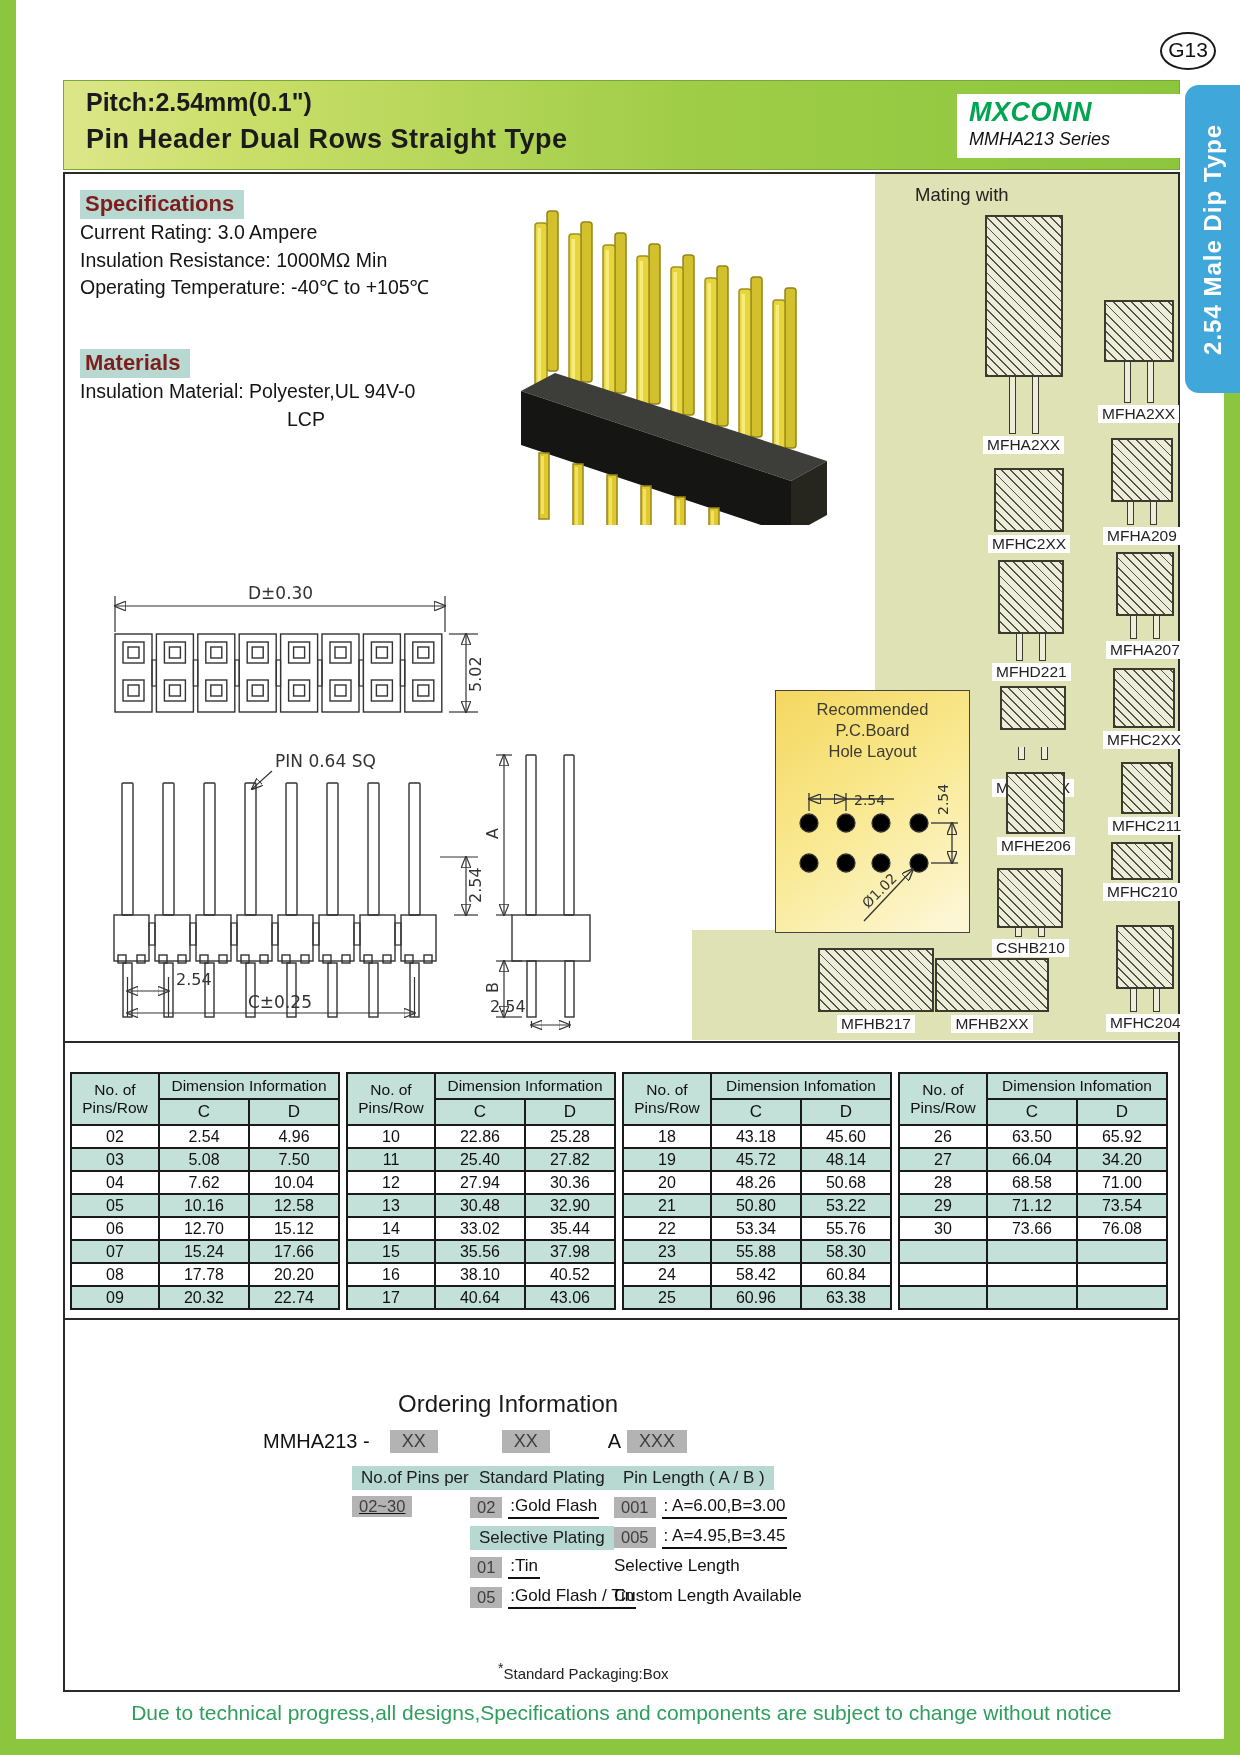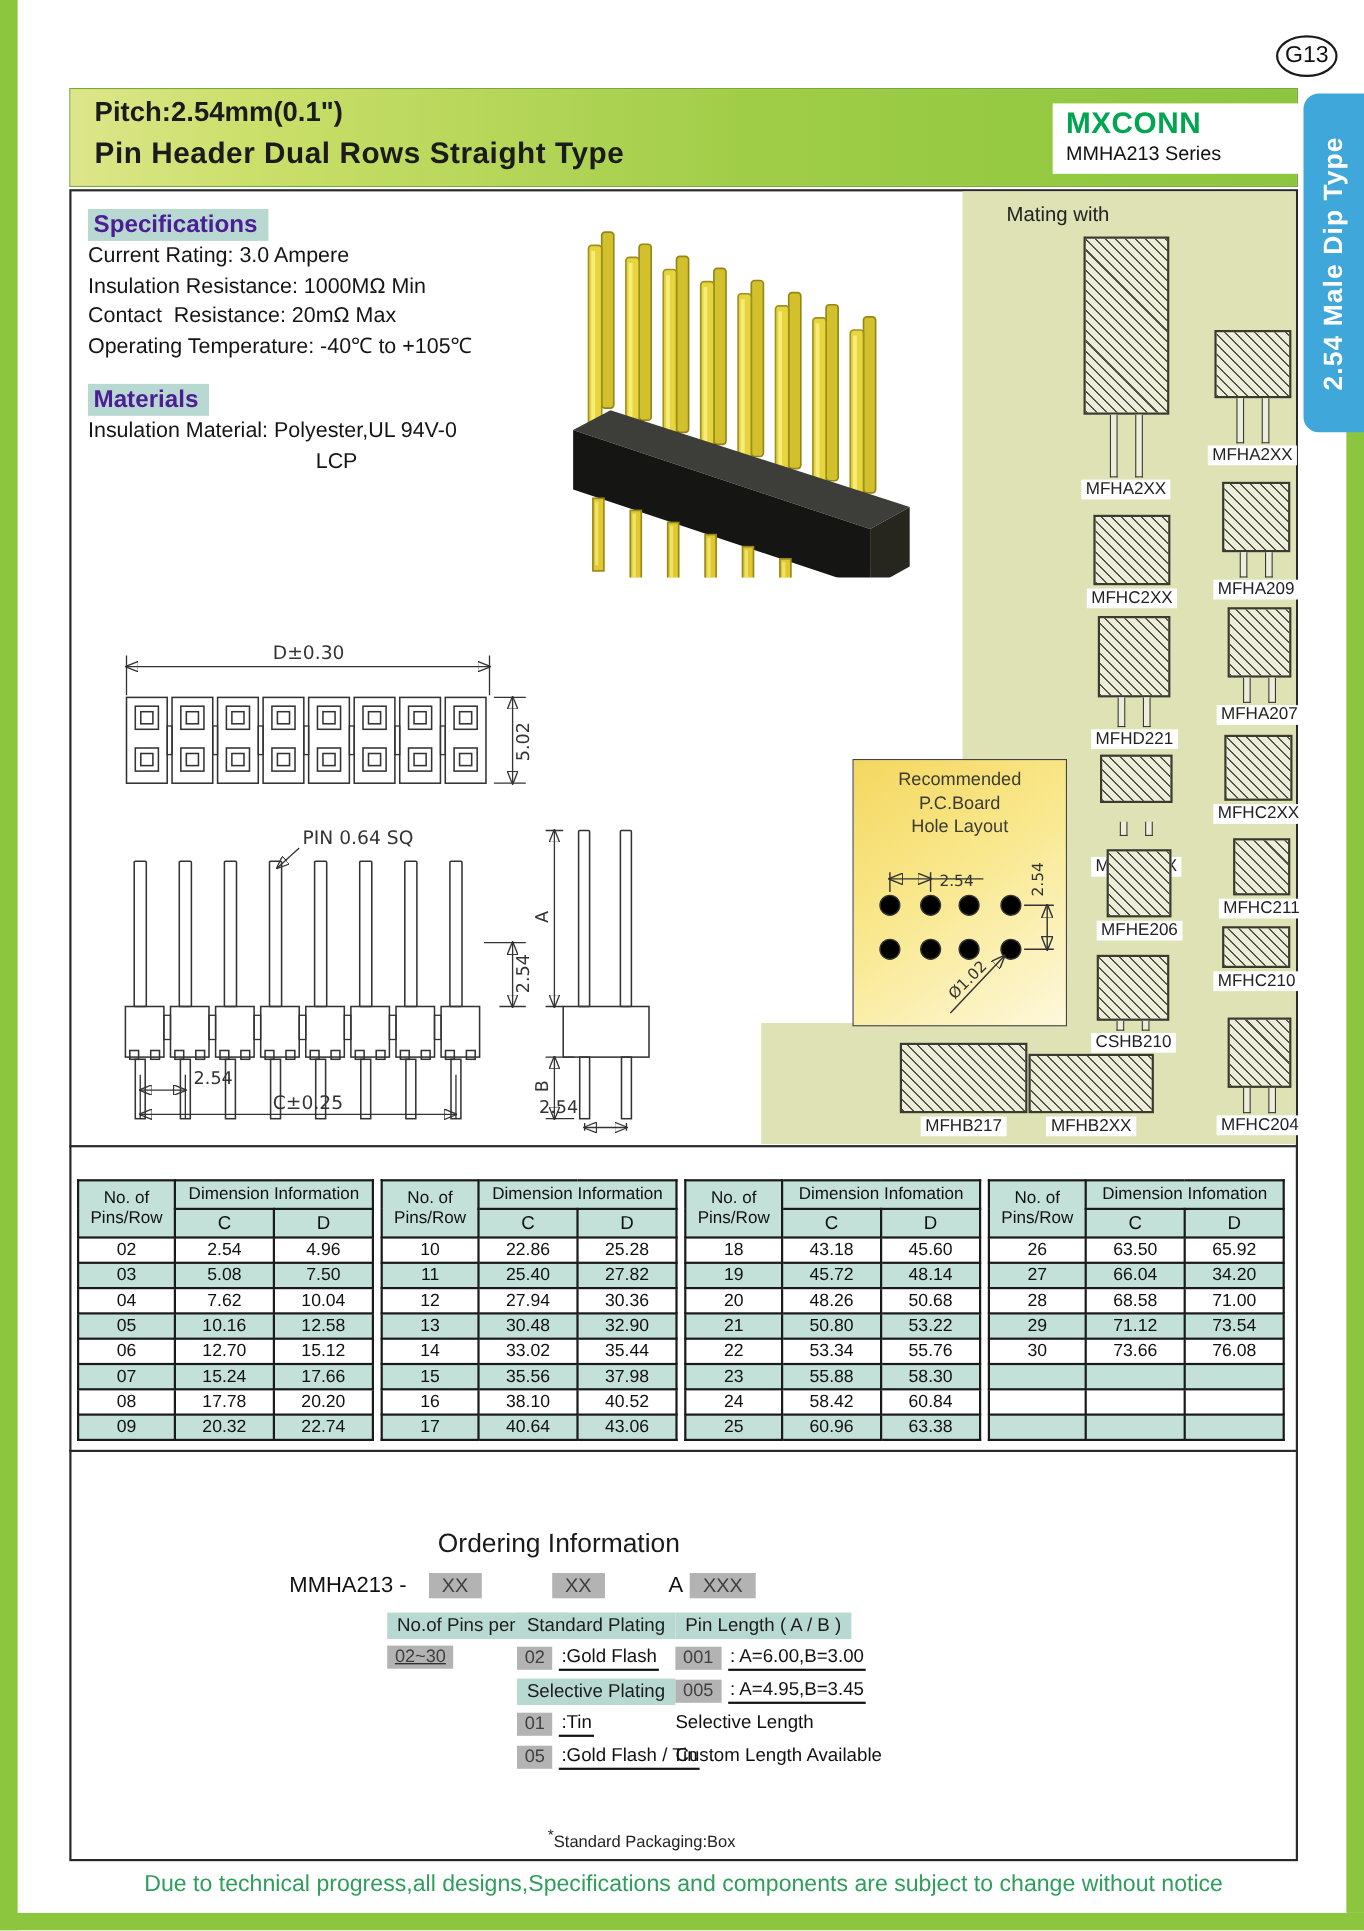--- a/index.html
+++ b/index.html
@@ -17,38 +17,38 @@
   #badge{left:1160px;top:32px;width:52px;height:34px;border:2px solid #1a1a1a;border-radius:50%;
          text-align:center;line-height:32px;font-size:21px;background:#fff;}
 
   
   #header{left:63px;top:80px;width:1117px;height:90px;
           background:linear-gradient(90deg,#dde68a 0%,#cbdf6a 15%,#a0cd48 55%,#8cc63e 100%);
           border:1px solid #79a839;box-sizing:border-box;}
   #header .t1{position:absolute;left:22px;top:7px;font-size:25px;font-weight:600;color:#1b1b1b;}
   #header .t2{position:absolute;left:22px;top:43px;font-size:27px;font-weight:600;color:#1b1b1b;letter-spacing:0.5px;}
   #brandbox{position:absolute;left:893px;top:13px;width:238px;height:64px;background:#fff;
-            padding:3px 12px;box-sizing:border-box;}
+            padding:3px 12px;box-sizing:border-box;font-style:italic;}
   #brandbox .brand{font-size:27px;font-weight:bold;color:#00a551;letter-spacing:0.5px;}
   #brandbox .series{font-size:18px;color:#111;margin-top:1px;}
 
   
   #sidetab{left:1185px;top:85px;width:55px;height:308px;background:#3fa7da;
            border-radius:14px 0 0 14px;display:flex;align-items:center;justify-content:center;}
   #sidetab span{writing-mode:vertical-rl;transform:rotate(180deg);color:#fff;
                 font-size:24px;font-weight:bold;letter-spacing:1px;white-space:nowrap;}
 
   
   #cframe{left:63px;top:172px;width:1117px;height:1520px;border:2px solid #2a2a2a;box-sizing:border-box;}
   .divider{left:63px;width:1117px;height:2px;background:#2a2a2a;}
   #div1{top:1041px;} #div2{top:1318px;}
 
   
   .sect-head{display:inline-block;background:#b7d9d1;font-size:22px;font-weight:bold;
-             padding:1px 10px 2px 5px;color:#4c1d95;}
+             padding:1px 10px 2px 5px;color:#7f1d1d;}
   .sect-line{font-size:19.5px;line-height:27.5px;color:#141414;white-space:pre;}
   #specs{left:80px;top:190px;}
   #mats{left:80px;top:349px;}
   .lcp{padding-left:207px;}
 
   
   .panel{background:#dee2b4;}
   #panel-main{left:875px;top:174px;width:303px;height:866px;}
   #panel-ext{left:692px;top:930px;width:186px;height:110px;}
   #mating-title{left:915px;top:184px;font-size:18.5px;color:#222;}
@@ -118,21 +118,20 @@
 <div class="abs" id="cframe"></div>
 
 <div class="abs panel" id="panel-main"></div>
 <div class="abs panel" id="panel-ext"></div>
 <div class="abs" id="mating-title">Mating with</div>
 
 <div class="abs" id="specs">
   <div class="sect-head">Specifications</div>
   <div class="sect-line">Current Rating: 3.0 Ampere</div>
   <div class="sect-line">Insulation Resistance: 1000MΩ Min</div>
-  <div class="sect-line">Contact  Resistance: 20mΩ Max</div>
   <div class="sect-line">Operating Temperature: -40℃ to +105℃</div>
 </div>
 
 <div class="abs" id="mats">
   <div class="sect-head">Materials</div>
   <div class="sect-line">Insulation Material: Polyester,UL 94V-0</div>
   <div class="sect-line lcp">LCP</div>
 </div>
 
 <svg class="abs" style="left:495px;top:205px;" width="390" height="320" viewBox="0 0 390 320">

